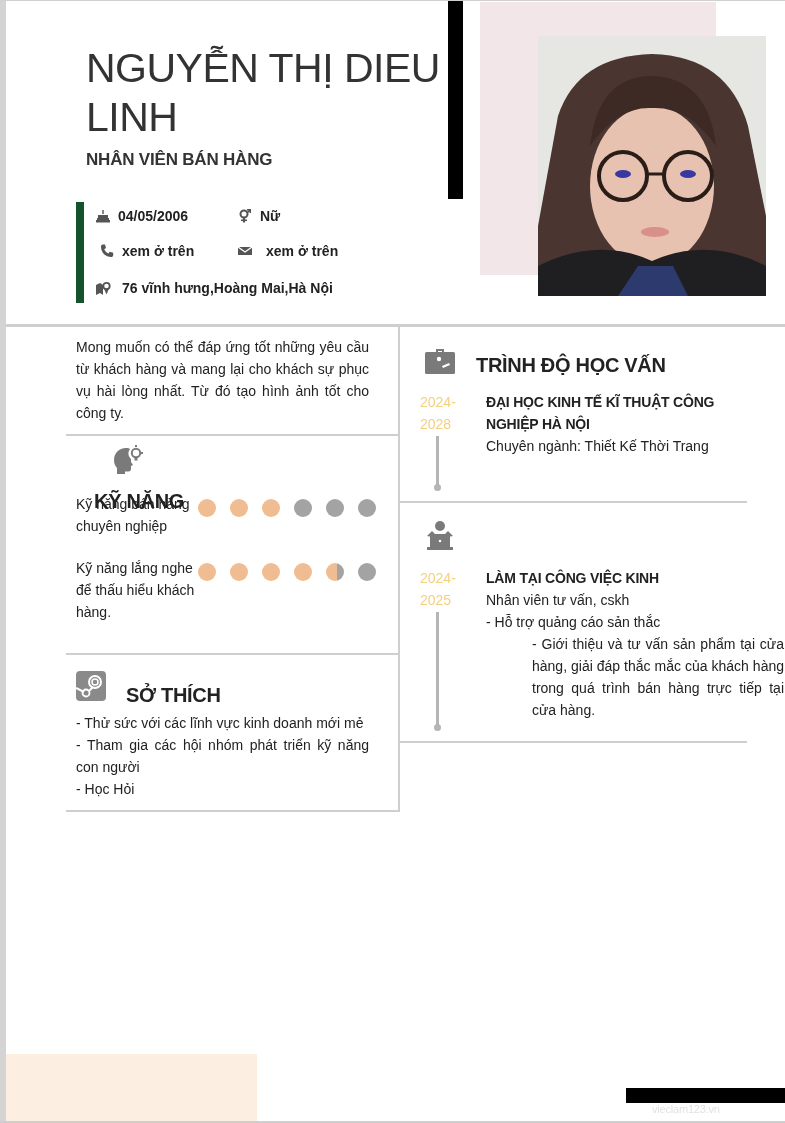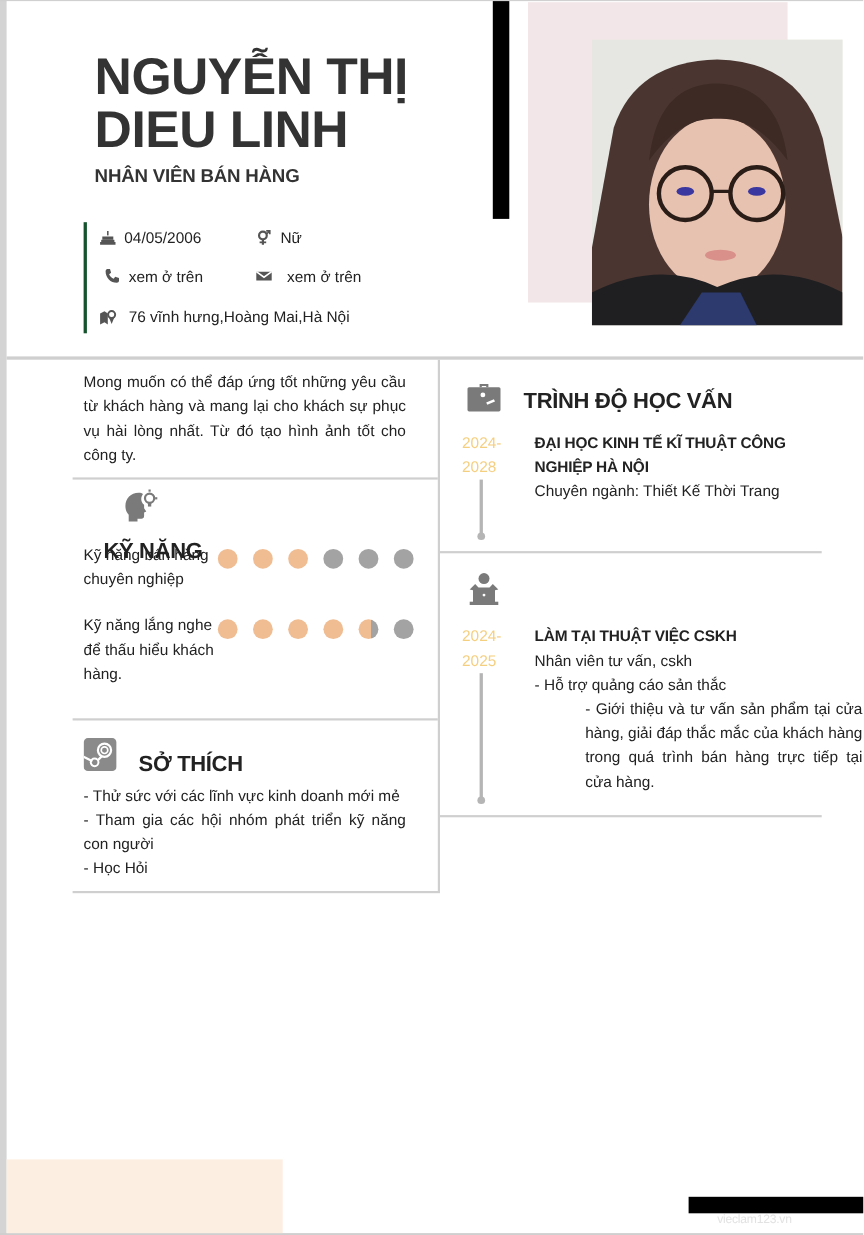--- a/index.html
+++ b/index.html
@@ -2,28 +2,28 @@
 <html><head>
 <meta charset="utf-8">
 <style>
   * { margin:0; padding:0; box-sizing:border-box; }
   html, body { width:785px; height:1123px; background:#ffffff; overflow:hidden; }
   body { position:relative; font-family:"Liberation Sans", "DejaVu Sans", sans-serif; color:#222; }
   .page-edge-left { position:absolute; left:0; top:0; width:6px; height:1123px; background:#d4d4d4; }
   .page-edge-top { position:absolute; left:0; top:0; width:785px; height:1px; background:#d0d0d0; }
   .page-edge-bottom { position:absolute; left:0; bottom:0; width:785px; height:2px; background:#cfcfcf; }
 
-  .name { position:absolute; left:86px; top:44px; width:360px; font-size:47px; line-height:49px; font-weight:bold; color:#333; letter-spacing:-0.5px; }
+  .name { position:absolute; left:86px; top:44px; width:360px; font-size:41px; line-height:49px; font-weight:normal; color:#333; letter-spacing:-0.5px; }
   .job-title { position:absolute; left:86px; top:150px; font-size:17px; font-weight:bold; color:#333; letter-spacing:-0.2px; }
   .black-bar { position:absolute; left:448px; top:1px; width:15px; height:198px; background:#000; }
   .pink-block { position:absolute; left:480px; top:2px; width:236px; height:273px; background:#f3e6e8; }
   .photo { position:absolute; left:538px; top:36px; width:228px; height:260px; overflow:hidden; background:#e8e8e4; }
   .photo svg { width:100%; height:100%; display:block; }
 
-  .contact { position:absolute; left:76px; top:202px; width:300px; height:101px; border-left:3px solid #14532d; }
+  .contact { position:absolute; left:76px; top:202px; width:300px; height:101px; border-left:8px solid #14532d;font-weight:bold; }
   .ci { position:absolute; display:flex; align-items:center; font-size:14px; color:#222; }
   .ci .ico { width:18px; height:18px; display:inline-flex; align-items:center; justify-content:center; margin-right:6px; }
   .ci .ico svg { width:16px; height:16px; fill:#555; }
 
   .hline { position:absolute; background:#cfcfcf; }
   .vline { position:absolute; background:#cfcfcf; }
 
   .objective { position:absolute; left:76px; top:336px; width:293px; font-size:14px; line-height:22px; text-align:justify; color:#222; }
 
   .sec-head { position:absolute; display:flex; align-items:center; }
@@ -218,20 +218,20 @@
         <rect x="6" y="14" width="20" height="14" rx="1"></rect>
         <circle cx="16" cy="21" r="1.3" fill="#fff"></circle>
         <rect x="3" y="27" width="26" height="3"></rect>
       </svg>
   </span>
 </div>
 <div class="year" style="left:420px;top:567px;">2024-</div>
 <div class="year" style="left:420px;top:589px;">2025</div>
 <div class="tl-line" style="left:436px;top:612px;height:114px;"></div>
 <div class="tl-dot" style="left:434px;top:724px;"></div>
-<div class="entry-title" style="left:486px;top:567px;width:252px;">LÀM TẠI THUẬT VIỆC CSKH</div>
+<div class="entry-title" style="left:486px;top:567px;width:252px;">LÀM TẠI CÔNG VIỆC KINH</div>
 <div class="entry-text" style="left:486px;top:589px;width:252px;">Nhân viên tư vấn, cskh</div>
 <div class="entry-text" style="left:486px;top:611px;width:252px;">- Hỗ trợ quảng cáo sản thắc</div>
 <div class="entry-text" style="left:486px;top:633px;width:252px;margin-left:46px;">- Giới thiệu và tư vấn sản phẩm tại cửa hàng, giải đáp thắc mắc của khách hàng trong quá trình bán hàng trực tiếp tại cửa hàng.</div>
 
 <div class="peach-block"></div>
 <div class="black-foot"></div>
 <div class="watermark">vieclam123.vn</div>
 
 </body></html>

